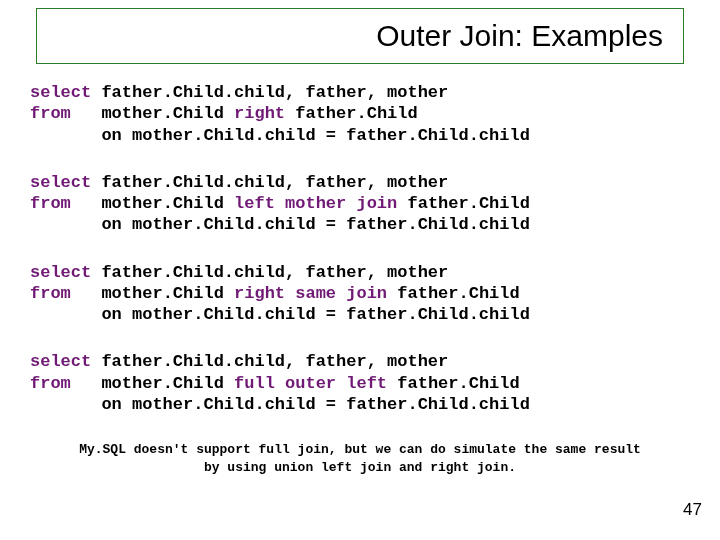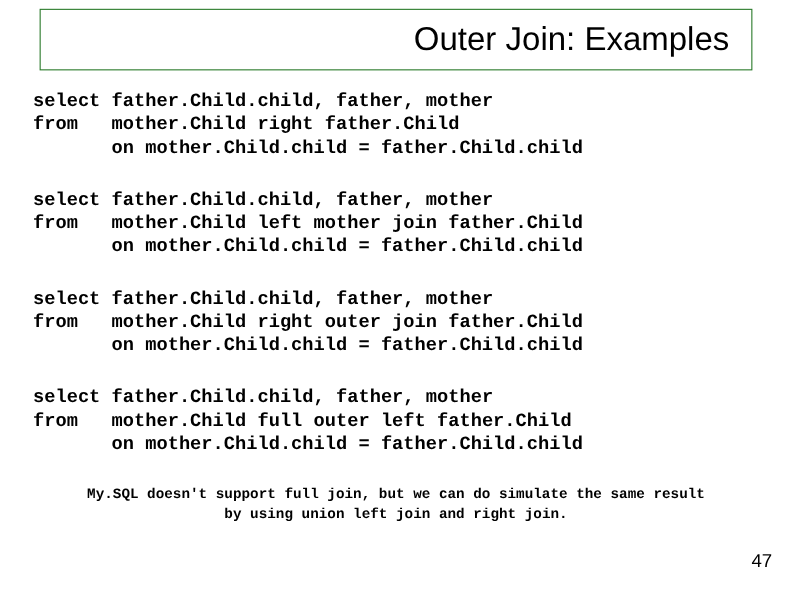--- a/index.html
+++ b/index.html
@@ -26,21 +26,21 @@
   .code-block {
     font-family: "Courier New", Courier, monospace;
     font-size: 17px;
     font-weight: bold;
     color: #000;
     white-space: pre;
     margin-bottom: 26px;
     line-height: 1.25;
     padding-left: 14px;
   }
-  .kw { color: #000000; }
+  .kw { color: #701a75; }
   .footnote {
     font-family: Liberation Mono, monospace;
     font-weight: bold;
     font-size: 13px;
     text-align: center;
     padding: 0 60px;
     line-height: 1.35;
     margin-top: 4px;
   }
   .page-num {
@@ -61,21 +61,21 @@
 
 <div class="code-block"><span class="kw">select</span><span> father.Child.child, father, mother</span>
 <span class="kw">from</span><span>   mother.Child </span><span class="kw">right</span><span> father.Child</span>
 <span>       on mother.Child.child = father.Child.child</span></div>
 
 <div class="code-block"><span class="kw">select</span><span> father.Child.child, father, mother</span>
 <span class="kw">from</span><span>   mother.Child </span><span class="kw">left mother join</span><span> father.Child</span>
 <span>       on mother.Child.child = father.Child.child</span></div>
 
 <div class="code-block"><span class="kw">select</span><span> father.Child.child, father, mother</span>
-<span class="kw">from</span><span>   mother.Child </span><span class="kw">right outer join</span><span> father.Child</span>
+<span class="kw">from</span><span>   mother.Child </span><span class="kw">right same join</span><span> father.Child</span>
 <span>       on mother.Child.child = father.Child.child</span></div>
 
 <div class="code-block"><span class="kw">select</span><span> father.Child.child, father, mother</span>
 <span class="kw">from</span><span>   mother.Child </span><span class="kw">full outer left</span><span> father.Child</span>
 <span>       on mother.Child.child = father.Child.child</span></div>
 
 <div class="footnote">My.SQL doesn't support full join, but we can do simulate the same result by using union left join and right join.</div>
 
 <div class="page-num">47</div>
 

